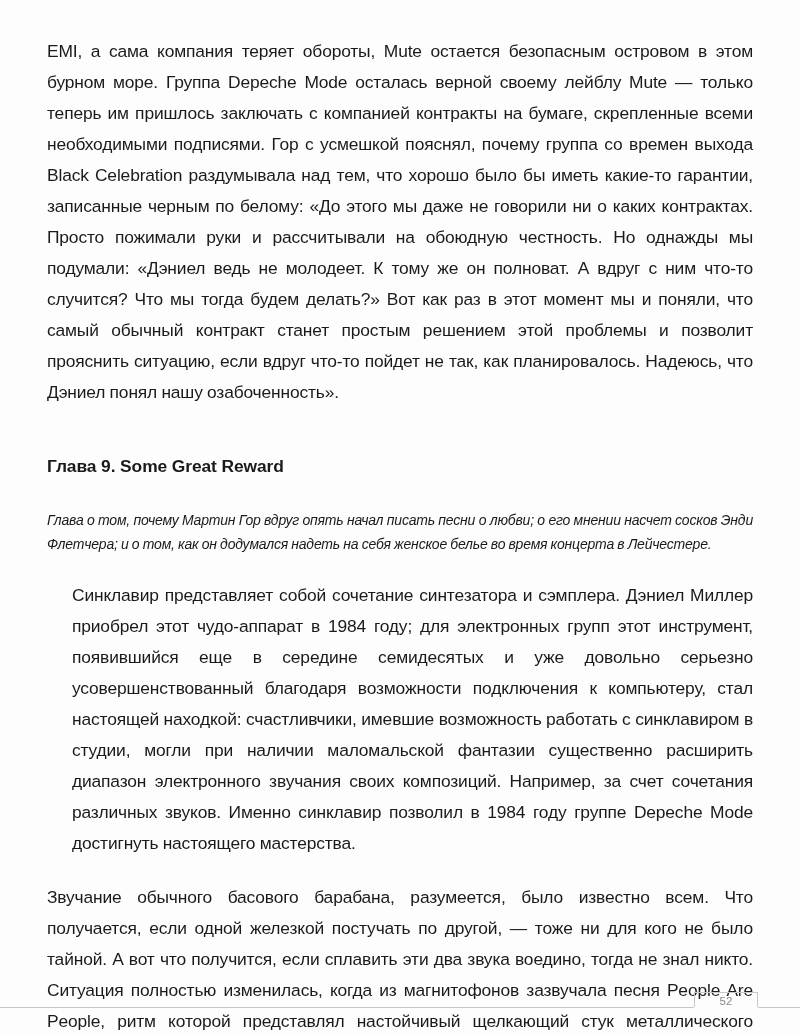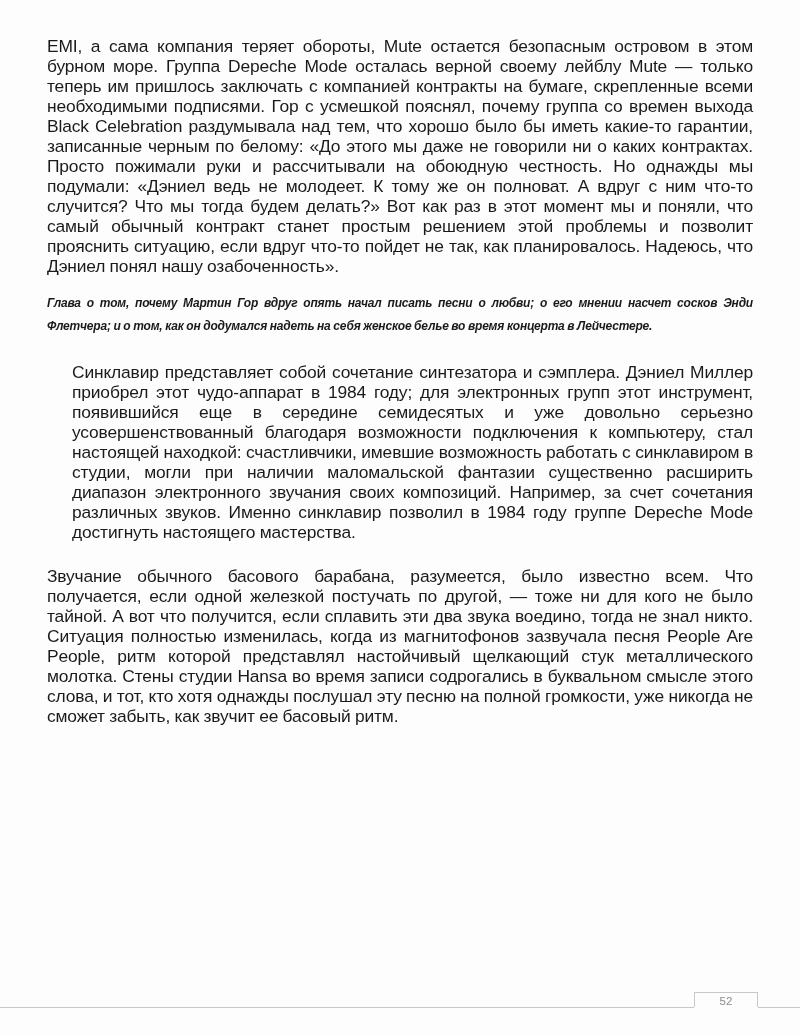--- a/index.html
+++ b/index.html
@@ -17,42 +17,41 @@
     }
     .page {
       position: absolute;
       left: 47px;
       top: 36px;
       width: 706px;
     }
     .para {
       margin: 0;
       font-size: 17.4px;
-      line-height: 20px;
+      line-height: 31px;
       text-align: justify;
       letter-spacing: -0.15px;
       word-spacing: -0.4px;
     }
     .para + .para { margin-top: 23.45px; }
     .chapter-heading {
       margin: 47px 0 0 0;
       font-size: 17.4px;
       line-height: 23.45px;
       font-weight: bold;
       letter-spacing: -0.1px;
     }
     .chapter-lead {
-      margin: 16px 0 0 0;
-      font-size: 12px;
+      margin: 31px 0 0 0;
+      font-size: 14px;
       line-height: 23.45px;
       font-style: italic;
       text-align: justify;
       letter-spacing: -0.2px;
       word-spacing: -0.4px;
-      font-weight: bold;
     }
     .after-lead { margin-top: 23.45px !important; margin-left: 25px; }
 
     .footer-line-left {
       position: absolute;
       left: 0;
       top: 1007px;
       width: 694px;
       height: 1px;
       background: #c8c8c8;
@@ -79,20 +78,21 @@
       line-height: 17px;
       color: #8a8a8a;
     }
   </style>
 </head>
 <body>
 
 <div class="page">
   <p class="para">EMI, а сама компания теряет обороты, Mute остается безопасным островом в этом бурном море. Группа Depeche Mode осталась верной своему лейблу Mute — только теперь им пришлось заключать с компанией контракты на бумаге, скрепленные всеми необходимыми подписями. Гор с усмешкой пояснял, почему группа со времен выхода Black Celebration раздумывала над тем, что хорошо было бы иметь какие-то гарантии, записанные черным по белому: «До этого мы даже не говорили ни о каких контрактах. Просто пожимали руки и рассчитывали на обоюдную честность. Но однажды мы подумали: «Дэниел ведь не молодеет. К тому же он полноват. А вдруг с ним что-то случится? Что мы тогда будем делать?» Вот как раз в этот момент мы и поняли, что самый обычный контракт станет простым решением этой проблемы и позволит прояснить ситуацию, если вдруг что-то пойдет не так, как планировалось. Надеюсь, что Дэниел понял нашу озабоченность».</p>
 
+  <h2 class="chapter-heading">Глава 9. Some Great Reward</h2>
 
   <p class="chapter-lead">Глава о том, почему Мартин Гор вдруг опять начал писать песни о любви; о его мнении насчет сосков Энди Флетчера; и о том, как он додумался надеть на себя женское белье во время концерта в Лейчестере.</p>
 
   <p class="para after-lead">Синклавир представляет собой сочетание синтезатора и сэмплера. Дэниел Миллер приобрел этот чудо-аппарат в 1984 году; для электронных групп этот инструмент, появившийся еще в середине семидесятых и уже довольно серьезно усовершенствованный благодаря возможности подключения к компьютеру, стал настоящей находкой: счастливчики, имевшие возможность работать с синклавиром в студии, могли при наличии маломальской фантазии существенно расширить диапазон электронного звучания своих композиций. Например, за счет сочетания различных звуков. Именно синклавир позволил в 1984 году группе Depeche Mode достигнуть настоящего мастерства.</p>
   <p class="para">Звучание обычного басового барабана, разумеется, было известно всем. Что получается, если одной железкой постучать по другой, — тоже ни для кого не было тайной. А вот что получится, если сплавить эти два звука воедино, тогда не знал никто. Ситуация полностью изменилась, когда из магнитофонов зазвучала песня People Are People, ритм которой представлял настойчивый щелкающий стук металлического молотка. Стены студии Hansa во время записи содрогались в буквальном смысле этого слова, и тот, кто хотя однажды послушал эту песню на полной громкости, уже никогда не сможет забыть, как звучит ее басовый ритм.</p>
 </div>
 
 <div class="footer-line-left"></div>
 <div class="page-number-box">52</div>
 <div class="footer-line-right"></div>

